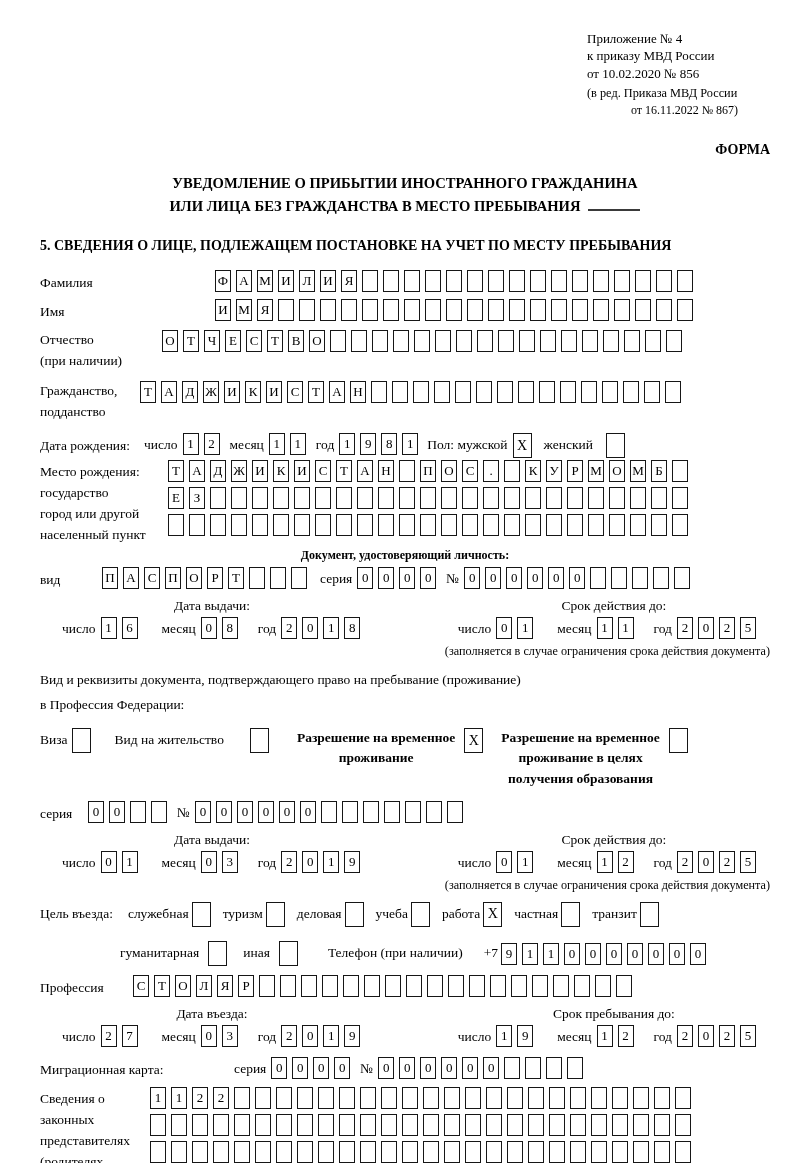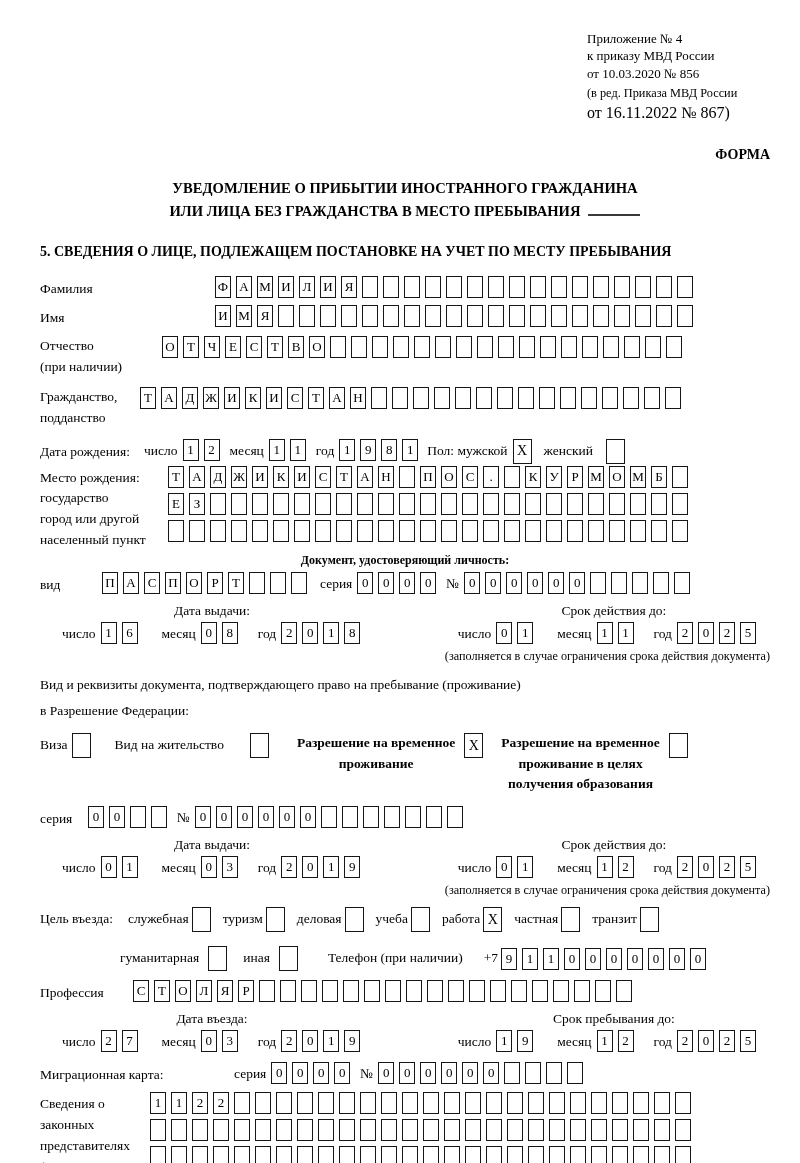--- a/index.html
+++ b/index.html
@@ -6,21 +6,21 @@
   html,body { background:#fff; }
   body {
     width: 800px; height: 1163px;
     font-family: "Liberation Serif", "DejaVu Serif", serif;
     font-size: 13.5px; color: #000; overflow: hidden;
   }
   .page { padding: 30px 30px 6px 40px; }
 
   .meta { margin-left: 547px; font-size: 13px; line-height: 1.34; }
   .meta .small { font-size: 12.3px; margin-top: 3px; }
-  .meta .small2 { font-size: 16px; }
+  .meta .small2 { font-size: 12px; margin-left: 44px; }
   .forma { text-align: right; font-weight: bold; font-size: 14px; margin-top: 24px; }
 
   .title { text-align: center; font-weight: bold; font-size: 14.6px; line-height: 1.6; margin-top: 14px; }
   .blank-line { display: inline-block; width: 52px; border-bottom: 2px solid #3a3a3a; height: 12px; margin-left: 8px; }
 
   .sec { font-weight: bold; font-size: 14px; margin-top: 20px; }
 
   .row { display: flex; align-items: flex-start; margin-top: 7px; }
   .lbl { line-height: 1.3; padding-top: 4px; flex-shrink: 0; }
   .lblcol { flex-shrink: 0; line-height: 1.55; padding-top: 2px; }
@@ -56,21 +56,21 @@
   .opt-word:first-child { padding-left: 0; }
 </style>
 </head>
 <body>
 
 <div class="page">
 
   <div class="meta">
     <div>Приложение № 4</div>
     <div>к приказу МВД России</div>
-    <div>от 10.03.2020 № 856</div>
+    <div>от 10.02.2020 № 856</div>
     <div class="small">(в ред. Приказа МВД России</div>
     <div class="small2">от 16.11.2022 № 867)</div>
   </div>
   <div class="forma">ФОРМА</div>
 
   <div class="title">
     <div>УВЕДОМЛЕНИЕ О ПРИБЫТИИ ИНОСТРАННОГО ГРАЖДАНИНА</div>
     <div><span>ИЛИ ЛИЦА БЕЗ ГРАЖДАНСТВА В МЕСТО ПРЕБЫВАНИЯ</span><span class="blank-line"></span></div>
   </div>
 
@@ -405,21 +405,21 @@
             <span class="cell">2</span>
             <span class="cell">5</span>
           </div>
       </div>
     </div>
   </div>
   <div class="note">(заполняется в случае ограничения срока действия документа)</div>
 
   <div style="margin-top:8px; line-height:1.9">
     <div>Вид и реквизиты документа, подтверждающего право на пребывание (проживание)</div>
-    <div>в Разрешение Федерации:</div>
+    <div>в Профессия Федерации:</div>
   </div>
 
   <div class="row permits">
     <span>Виза</span>
     <div class="cells cb" style="margin-left:4px">
         <span class="cell"></span>
       </div>
     <span style="margin-left:24px">Вид на жительство</span>
     <div class="cells cb" style="margin-left:26px">
         <span class="cell"></span>

